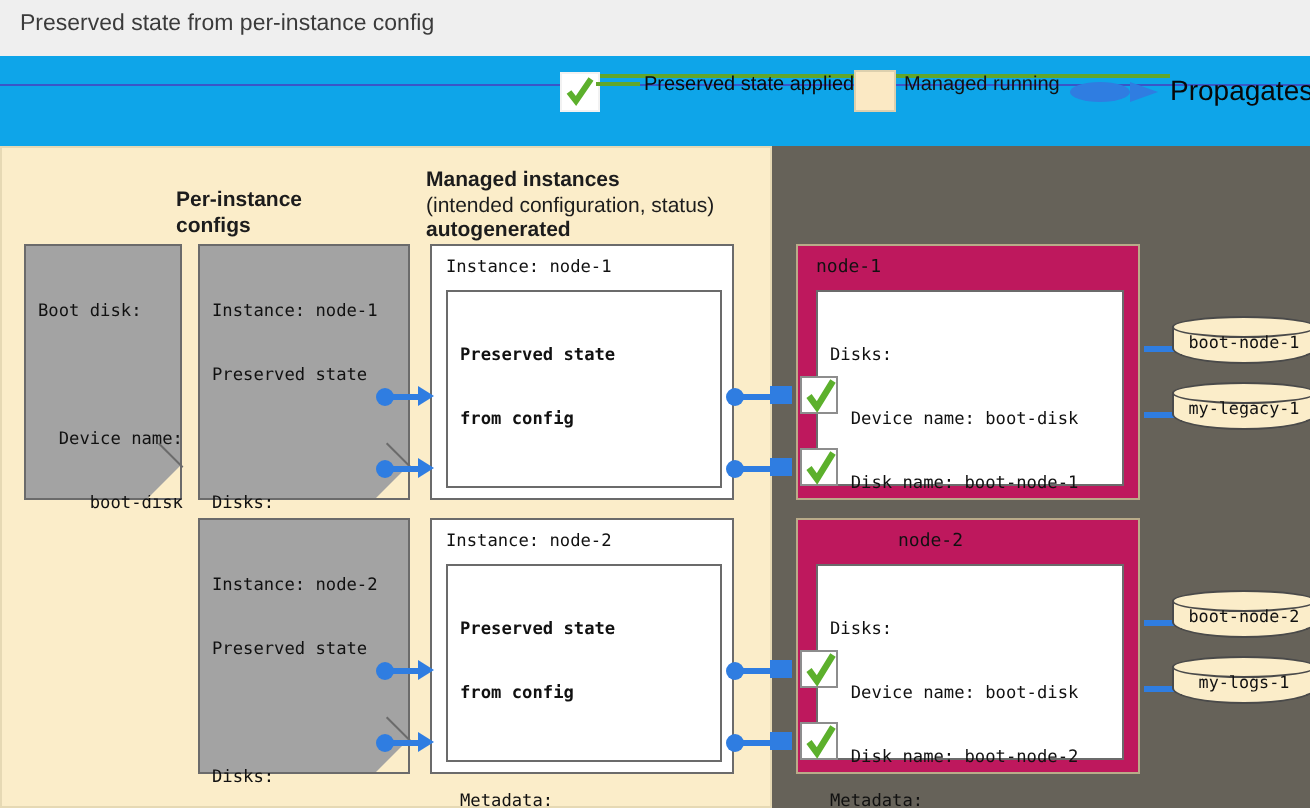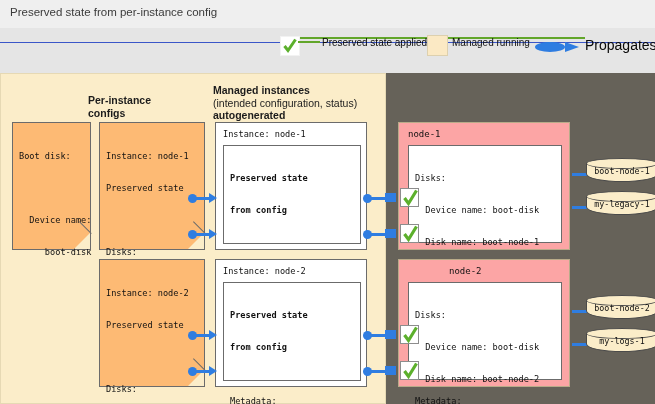--- a/index.html
+++ b/index.html
@@ -18,21 +18,21 @@
   }
   .title-strip .t{
     position:absolute;left:10px;top:6px;
     font-size:11.5px;color:#3b3b3b;
     font-family:"Liberation Sans", sans-serif;
   }
 
   
   .legend-banner{
     position:absolute;left:0;top:28px;width:655px;height:45px;
-    background:#e5e5e5;overflow:hidden;
+    background:#0ea5e9;overflow:hidden;
   }
   .legend-hairline{
     position:absolute;left:0;top:14px;width:655px;height:1px;
     background:#3a56c8;
   }
   .legend-top-green{
     position:absolute;left:300px;top:9px;width:285px;height:2px;
     background:#62a62a;
   }
   .legend-items{
@@ -94,21 +94,21 @@
   
   .colhead{position:absolute;font-size:10.5px;color:#1c1c1c;line-height:12.5px;}
   .colhead .b{font-weight:bold;}
   .colhead .n{font-weight:normal;}
   #ch-template{left:14px;top:94px;}
   #ch-configs{left:88px;top:94px;}
   #ch-managed{left:213px;top:84px;}
 
   
   .doc{
-    position:absolute;background:#fdba74;border:1px solid #6b6b6b;
+    position:absolute;background:#a3a3a3;border:1px solid #6b6b6b;
     box-sizing:border-box;
   }
   .doc .foldline{
     position:absolute;right:0px;bottom:0px;width:0;height:0;
     border-left:16px solid transparent;border-bottom:16px solid #fbedc9;
   }
   .doc .foldedge{
     position:absolute;right:-1px;bottom:15px;width:17px;height:1px;
     background:#6b6b6b;transform-origin:right bottom;transform:rotate(45deg);
   }
@@ -126,21 +126,21 @@
     position:absolute;background:#ffffff;border:1px solid #6b6b6b;
     box-sizing:border-box;
   }
   .inner-rect{
     position:absolute;background:#ffffff;border:1px solid #6b6b6b;
     box-sizing:border-box;
   }
 
   
   .nodebox{
-    position:absolute;background:#fca5a5;border:1px solid #b9ab89;
+    position:absolute;background:#be185d;border:1px solid #b9ab89;
     box-sizing:border-box;
   }
   .nodelabel{
     position:absolute;font-family:"DejaVu Sans Mono","Liberation Mono",monospace;
     font-size:9px;color:#111;
   }
 
   
   .dot{position:absolute;width:9px;height:9px;border-radius:50%;background:#2f7de1;}
   .hline{position:absolute;height:3px;background:#2f7de1;}

